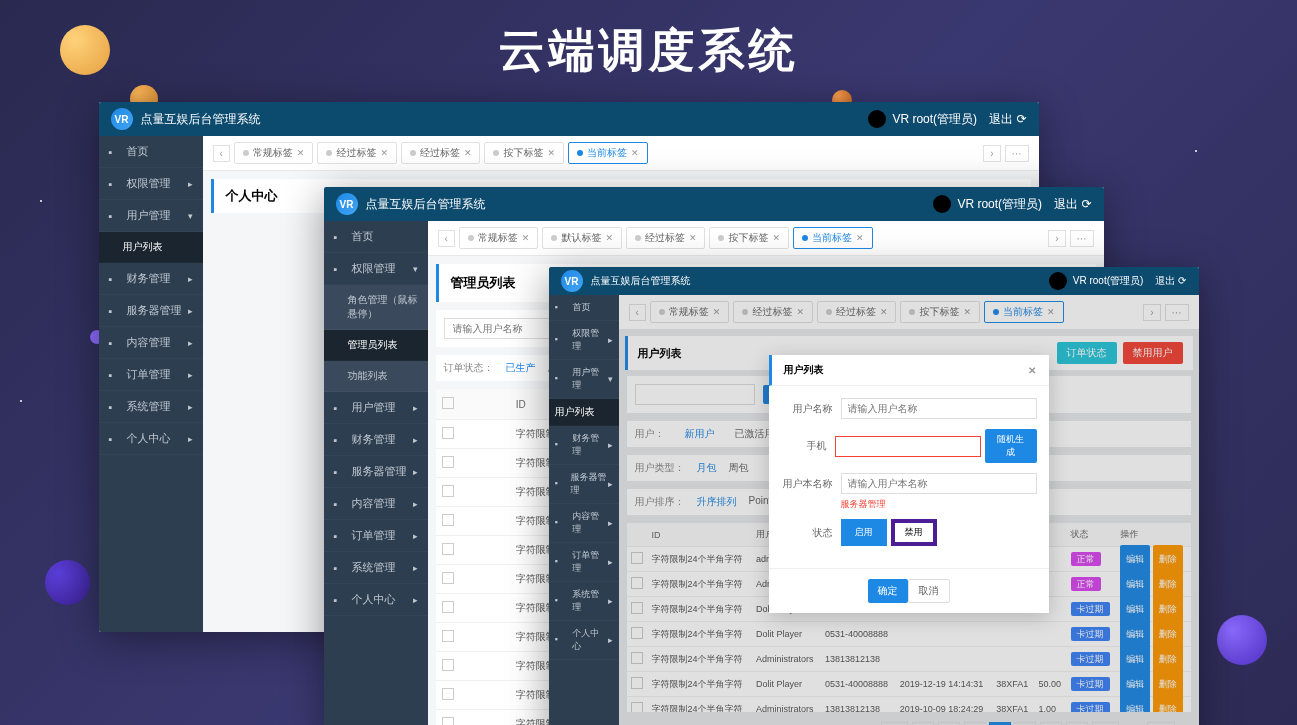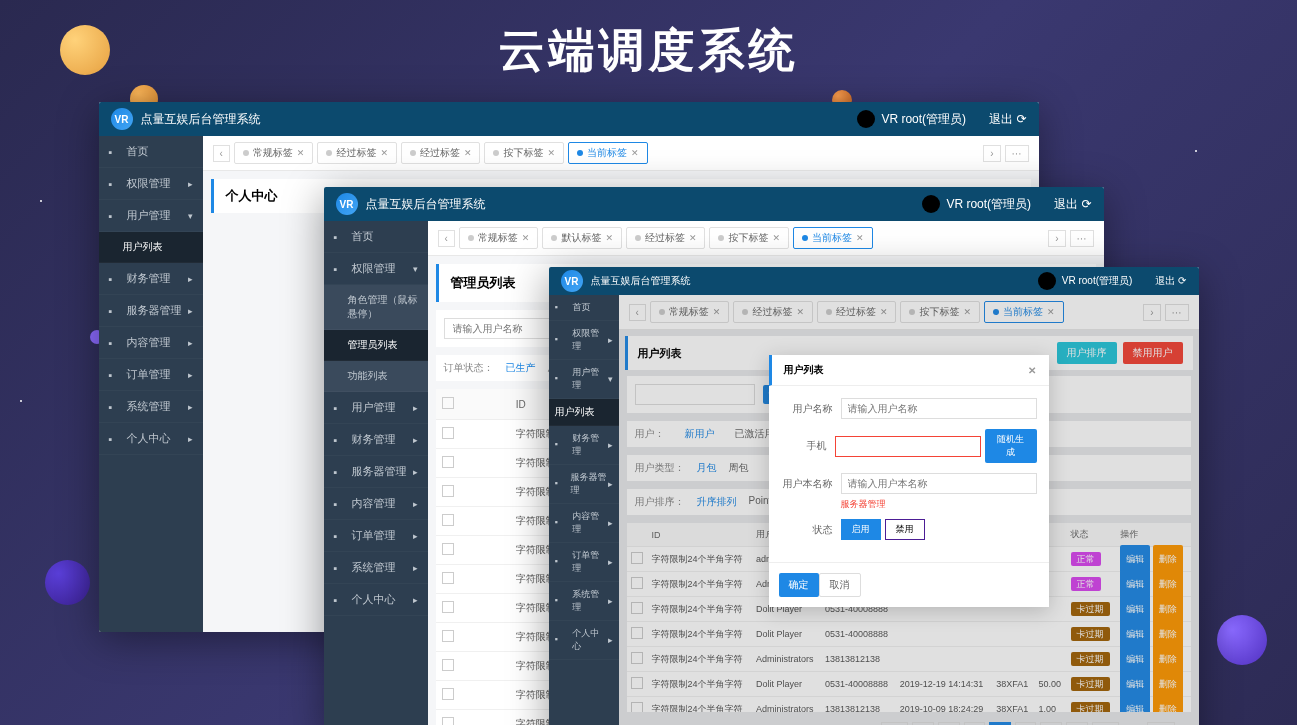--- a/index.html
+++ b/index.html
@@ -15,21 +15,21 @@
 .main-title{color:#fff;font-size:46px;font-weight:bold;text-align:center;padding-top:20px;letter-spacing:4px}
 .windows{position:relative;margin:20px auto 0;width:1100px;height:600px}
 .win{position:absolute;background:#fff;box-shadow:0 8px 40px rgba(0,0,0,0.4);border-radius:2px;overflow:hidden}
 .win1{top:0;left:0;width:940px;height:530px;z-index:1}
 .win2{top:85px;left:225px;width:780px;height:545px;z-index:2}
 .win3{top:165px;left:450px;width:650px;height:490px;z-index:3}
 .topbar{background:#0c4a6e;height:34px;display:flex;align-items:center;padding:0 12px;color:#fff;font-size:12px}
 .logo{width:22px;height:22px;border-radius:50%;background:linear-gradient(135deg,#1e88e5,#42a5f5);display:flex;align-items:center;justify-content:center;font-size:10px;font-weight:bold;margin-right:8px}
 .topbar-title{flex:1}
 .avatar{width:18px;height:18px;border-radius:50%;background:#000;margin-right:6px}
-.logout{margin-left:23px;cursor:pointer}
+.logout{margin-left:12px;cursor:pointer}
 .body-wrap{display:flex;height:calc(100% - 34px)}
 .sidebar{width:104px;background:#2d3e50;color:#c0c8d0;font-size:11px}
 .side-item{display:flex;align-items:center;padding:8px 10px;cursor:pointer;border-bottom:1px solid rgba(255,255,255,0.03)}
 .side-item.active{background:#1abc9c;color:#fff}
 .side-item.sub{background:#3a4a5c;padding-left:24px;font-size:10px}
 .side-item.sub.active{background:#1a2530}
 .side-icon{width:12px;height:12px;margin-right:6px;display:inline-block}
 .side-chevron{margin-left:auto;font-size:9px}
 .content{flex:1;background:#f5f6f8;display:flex;flex-direction:column}
 .tabs{background:#fff;border-bottom:1px solid #e8e8e8;padding:6px 10px;display:flex;align-items:center;gap:4px;font-size:10px}
@@ -51,37 +51,37 @@
 .filter-label{color:#888}
 .filter-link{color:#1e88e5;cursor:pointer}
 .filter-link.plain{color:#666}
 .table{background:#fff;margin:0 8px;font-size:10px;flex:1;overflow:auto}
 .table table{width:100%;border-collapse:collapse}
 .table th{background:#fafafa;padding:8px 6px;text-align:left;font-weight:normal;color:#666;border-bottom:1px solid #eee}
 .table td{padding:7px 6px;border-bottom:1px solid #f0f0f0;color:#555}
 .checkbox{width:12px;height:12px;border:1px solid #ccc;display:inline-block}
 .badge{padding:2px 6px;border-radius:2px;color:#fff;font-size:9px}
 .badge-green{background:#d946ef}
-.badge-orange{background:#a16207}
+.badge-orange{background:#3b82f6}
 .pagination{display:flex;justify-content:flex-end;align-items:center;gap:4px;padding:10px;font-size:10px;color:#666}
 .page-btn{padding:3px 7px;border:1px solid #ddd;cursor:pointer}
 .page-btn.active{background:#1e88e5;color:#fff;border-color:#1e88e5}
 .modal-overlay{position:absolute;top:0;left:0;right:0;bottom:0;background:rgba(50,50,50,0.15);display:flex;align-items:flex-start;justify-content:center;padding-top:60px}
 .modal{background:#fff;width:280px;box-shadow:0 4px 20px rgba(0,0,0,0.2);font-size:10px}
 .modal-header{padding:8px 12px;border-bottom:1px solid #eee;display:flex;align-items:center;font-weight:bold;border-left:3px solid #1e88e5}
 .modal-close{margin-left:auto;cursor:pointer;color:#999}
 .modal-body{padding:12px}
 .form-row{display:flex;align-items:center;margin-bottom:10px}
 .form-label{width:60px;text-align:right;padding-right:8px;color:#666}
 .form-input{flex:1;border:1px solid #ddd;padding:4px 6px;font-size:10px}
 .form-error{color:#f44336;font-size:9px;margin-left:60px;margin-top:-6px;margin-bottom:8px}
 .radio-group{display:flex;gap:4px}
-.radio-btn{padding:3px 10px;border:1px solid #4c1d95;cursor:pointer;font-size:9px}
+.radio-btn{padding:3px 10px;border:4px solid #4c1d95;cursor:pointer;font-size:9px}
 .radio-btn.active{background:#1e88e5;color:#fff;border-color:#1e88e5}
-.modal-footer{display:flex;padding:10px;border-top:1px solid #eee}
+.modal-footer{display:flex;justify-content:center;padding:10px;border-top:1px solid #eee}
 .win3 .content{background:#e8e9eb}
 .win3 .sidebar{width:70px;font-size:9px}
 .win3 .side-item{padding:6px 6px}
 .win3 .topbar{height:28px;font-size:10px}
 .win3 .page-title{margin:6px;padding:6px 10px;font-size:11px}
 .win3 .table{font-size:9px}
 .win3 .table th,.win3 .table td{padding:5px 4px}
 .sm-btn{padding:9px 6px;font-size:9px;color:#fff;border-radius:2px;cursor:pointer}
 </style>
 </head>
@@ -469,21 +469,21 @@
               <span class="tab-close">✕</span>
             </span>
             <div class="tab-nav">
               <span>›</span>
               <span>⋯</span>
             </div>
           </div>
       <div class="page-title">
         <span>用户列表</span>
         <div class="page-actions">
-          <button class="btn btn-blue" style="background:#26c6da">用户排序</button>
+          <button class="btn btn-blue" style="background:#26c6da">订单状态</button>
           <button class="btn btn-red">禁用用户</button>
         </div>
       </div>
       <div class="search-bar">
         <input class="search-input" style="">
         <button class="btn btn-blue" style="padding:4px 6px">🔍</button>
         <span style="color:#999;font-size:9px">更多</span>
       </div>
       <div class="filter-row" style="flex-wrap:wrap;gap:6px 20px">
         <span class="filter-label">用户：</span>

